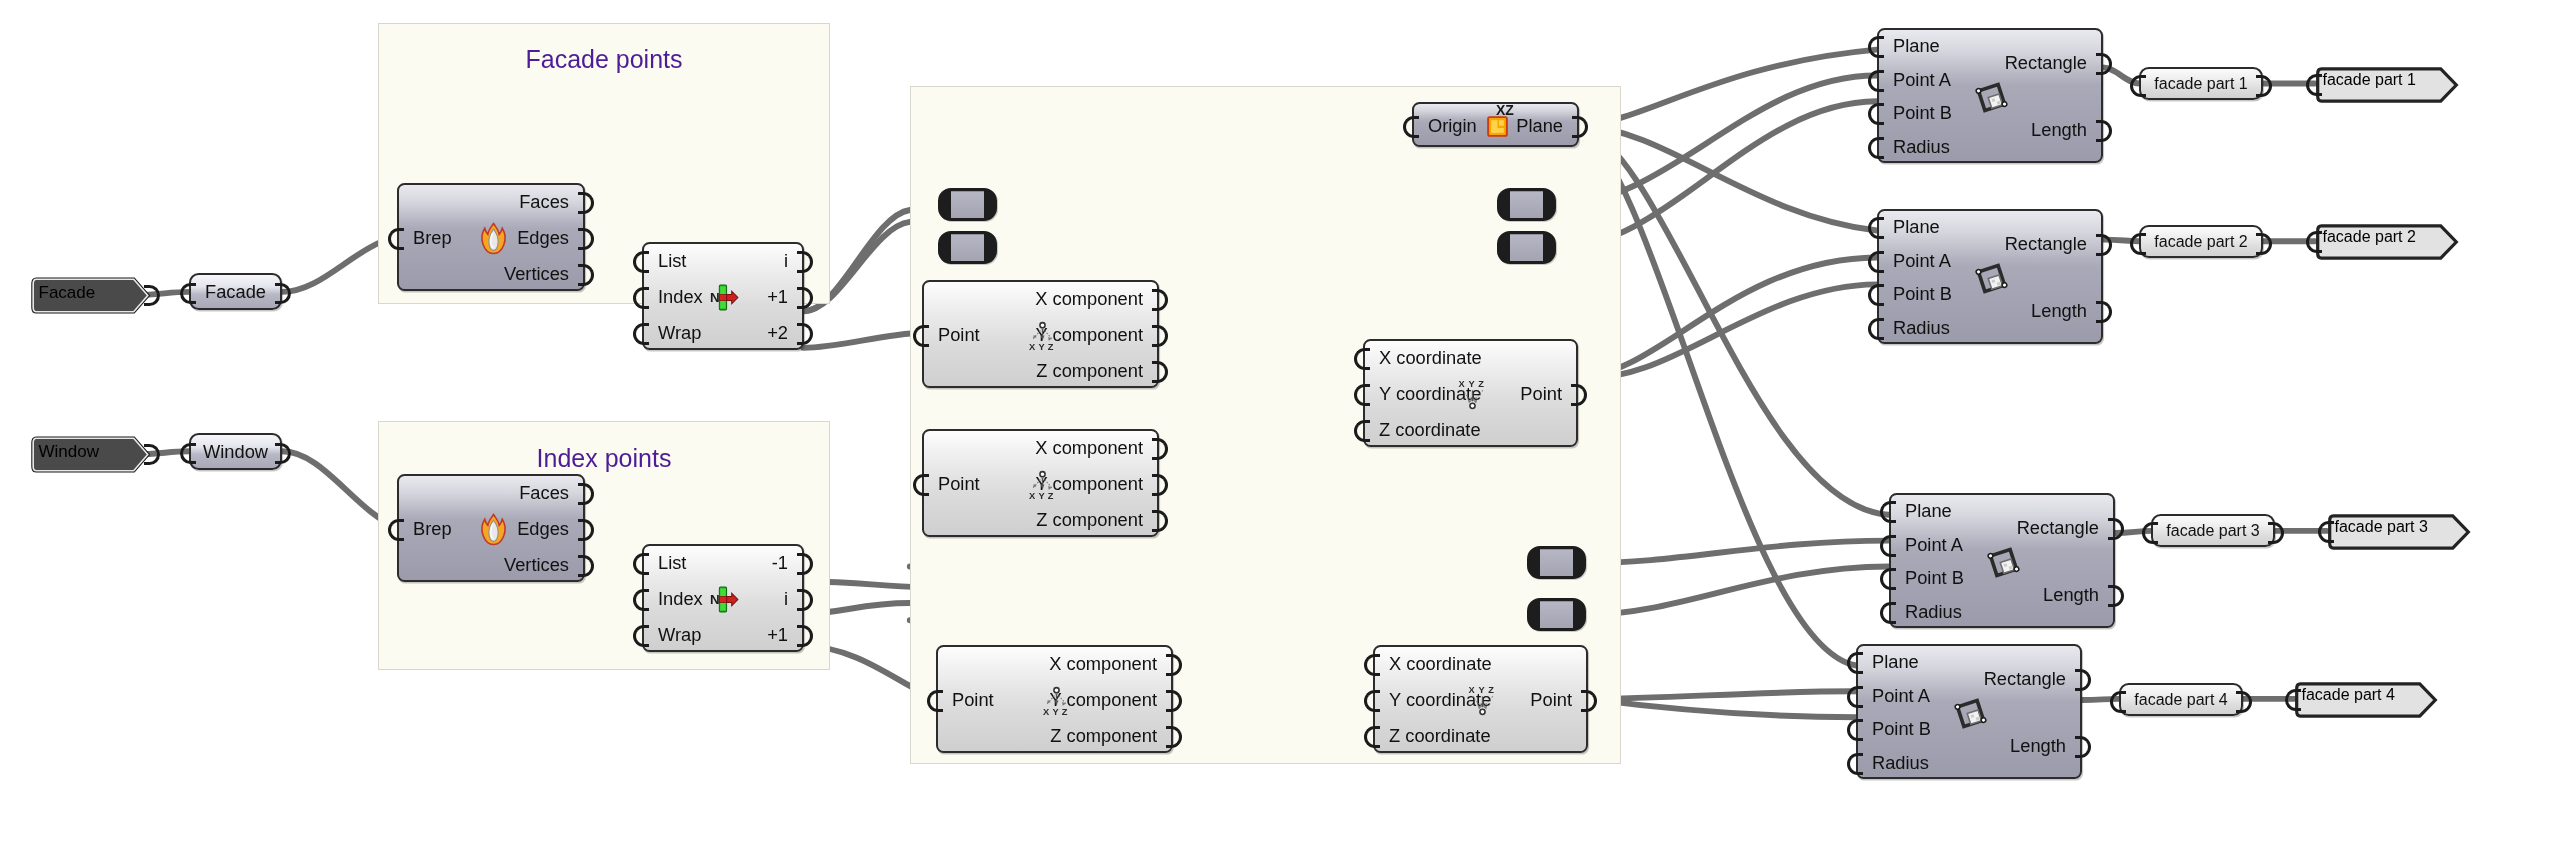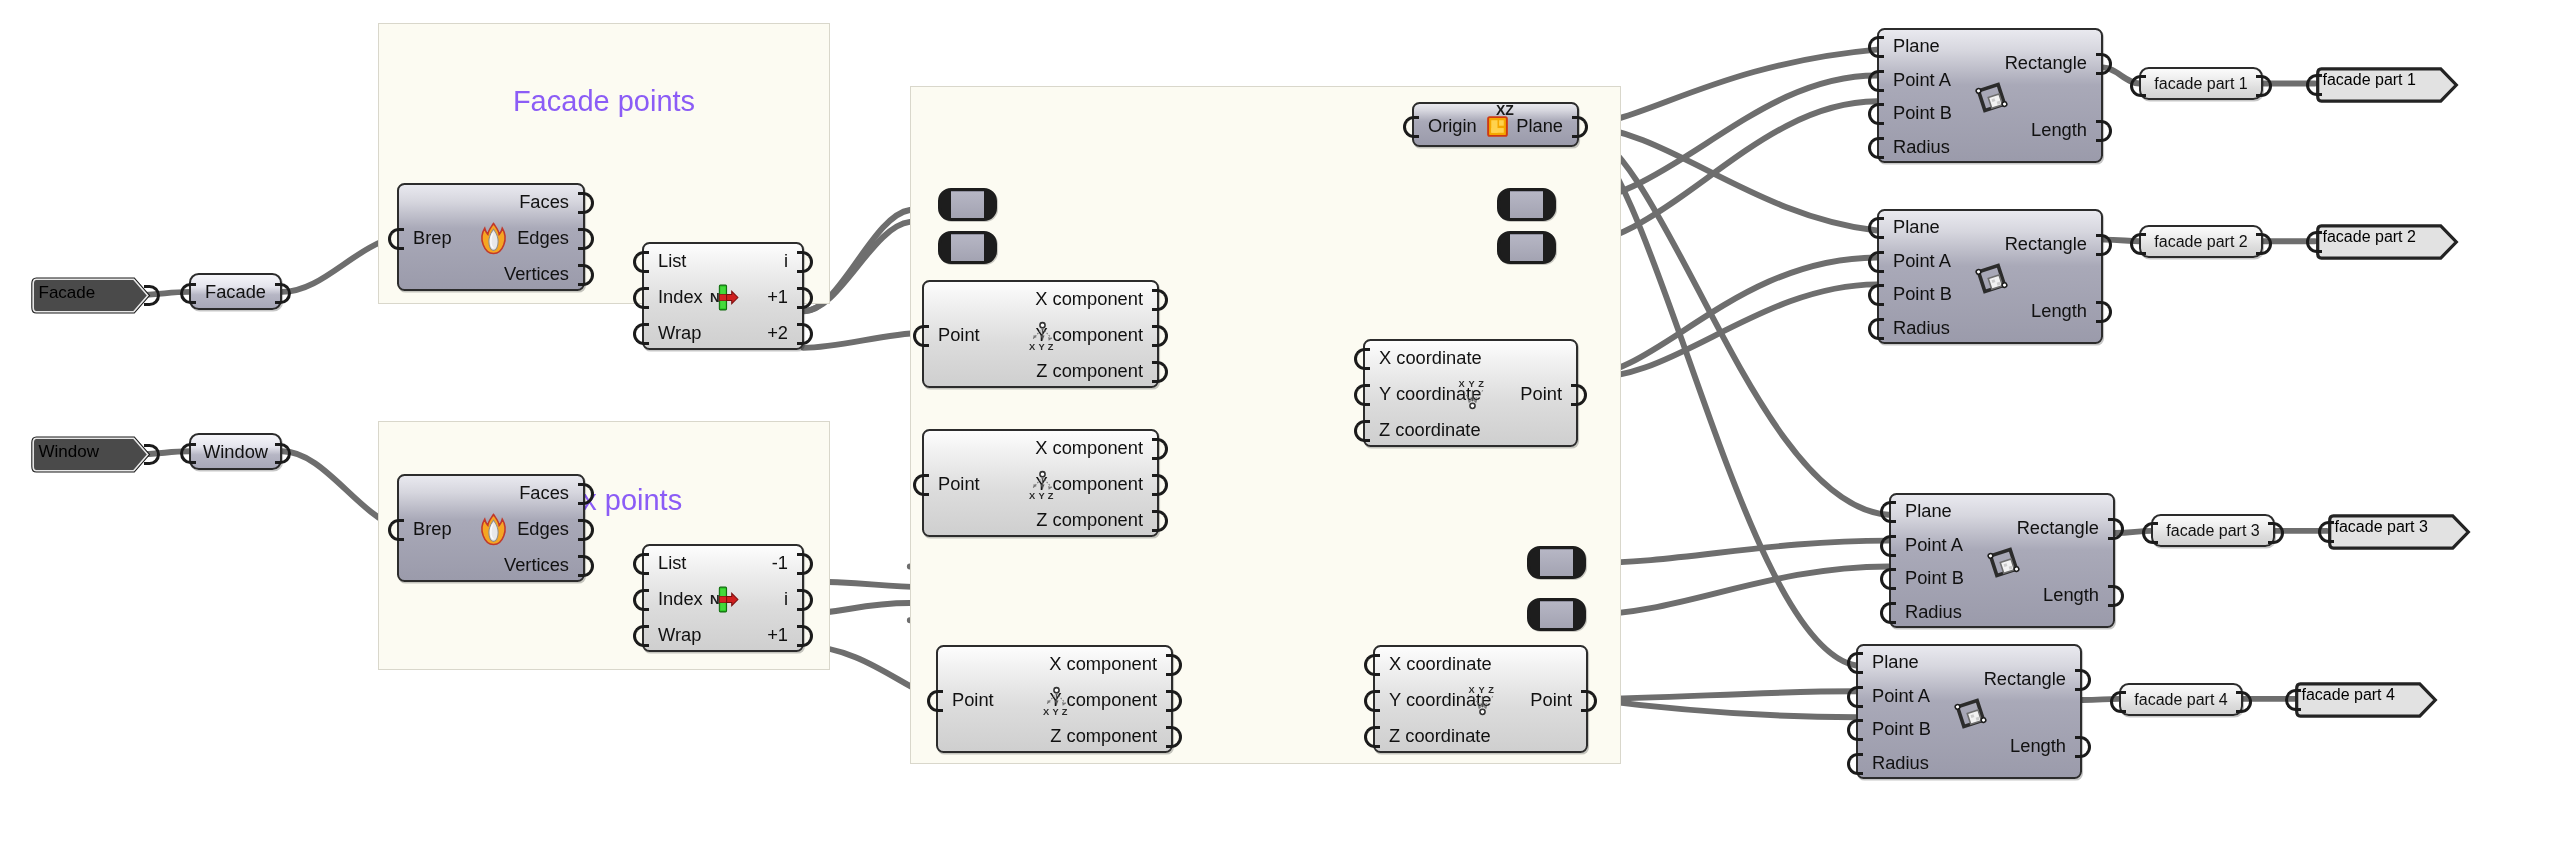--- a/index.html
+++ b/index.html
@@ -15,25 +15,24 @@
   .group{
     position:absolute;
     background:#fcfbf2;
     border:1.6px solid #d9d7cb;
     box-sizing:border-box;
   }
   .group-title{
     position:absolute;
     left:0;right:0;
     text-align:center;
-    font-size:29px;
-    color:#8b5cf6;
+    font-size:25px;
+    color:#4c1d95;
     font-family:"Liberation Sans","DejaVu Sans",sans-serif;
     white-space:nowrap;
-    margin-top:40px;
   }
 
   
   svg.wires{position:absolute;left:0;top:0;width:2576px;height:854px;pointer-events:none;}
   svg.wires path{fill:none;stroke:#6e6e6e;stroke-width:11;stroke-linecap:round;}
 
   
   .node{
     position:absolute;
     box-sizing:border-box;

